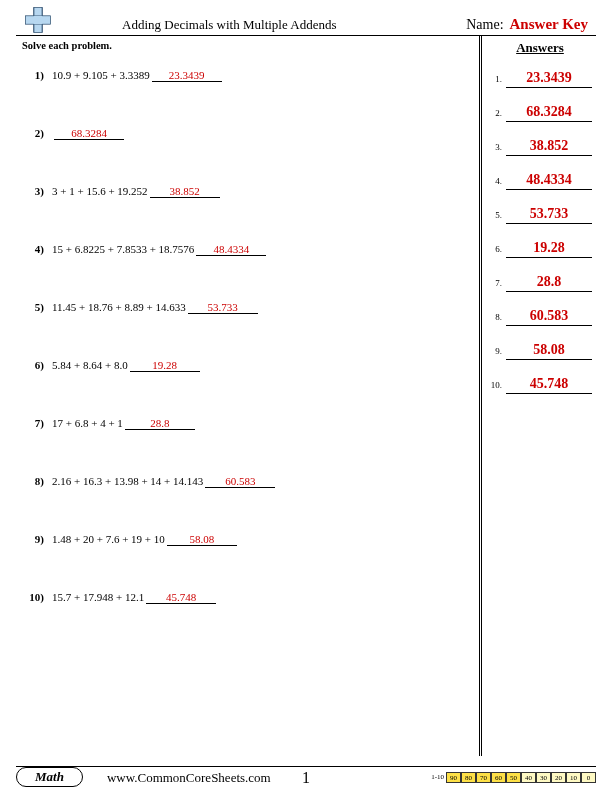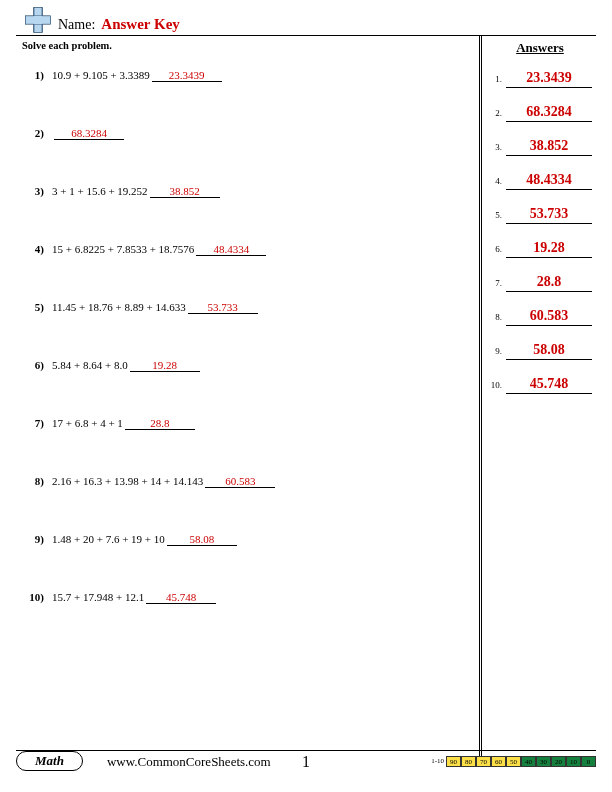--- a/index.html
+++ b/index.html
@@ -123,21 +123,21 @@
     flex: 1;
     border-bottom: 1.4px solid #000;
     text-align: center;
     color: #c00;
     font-weight: bold;
     font-size: 14px;
     padding-bottom: 1px;
   }
   .footer {
     position: absolute;
-    bottom: 20px;
+    bottom: 4px;
     left: 16px;
     right: 16px;
     border-top: 1px solid #000;
     height: 22px;
     display: flex;
     align-items: center;
   }
   .subject-badge {
     border: 1.5px solid #000;
     border-radius: 11px;
@@ -173,38 +173,39 @@
   }
   .score-cell {
     border: 0.5px solid #333;
     width: 15px;
     height: 11px;
     line-height: 11px;
     text-align: center;
     background: #fde047;
   }
   .score-cell.shaded {
-    background: #15803d;
+    background: #fef9c3;
   }
 </style>
 </head>
 <body>
 
 <div class="page">
 
   <div class="header">
     <svg class="logo" viewBox="0 0 40 40">
       <rect x="14" y="2" width="12" height="36" fill="#b7d7f0" stroke="#2a4a6a" stroke-width="1"></rect>
       <rect x="2" y="14" width="36" height="12" fill="#b7d7f0" stroke="#2a4a6a" stroke-width="1"></rect>
       <rect x="14" y="14" width="12" height="12" fill="#b7d7f0"></rect>
       <line x1="14" y1="2" x2="14" y2="14" stroke="#2a4a6a"></line>
         <line x1="26" y1="2" x2="26" y2="14" stroke="#2a4a6a"></line>
       <line x1="14" y1="26" x2="14" y2="38" stroke="#2a4a6a"></line>
         <line x1="26" y1="26" x2="26" y2="38" stroke="#2a4a6a"></line>
     </svg>
+    <span class="title">Adding Decimals with Multiple Addends</span>
     <span class="name-label">Name:</span>
     <span class="answer-key">Answer Key</span>
   </div>
 
   <div class="content">
     <div class="main">
       <div class="side-line"></div>
       <div class="instruction">Solve each problem.</div>
 
       <div class="problem">

